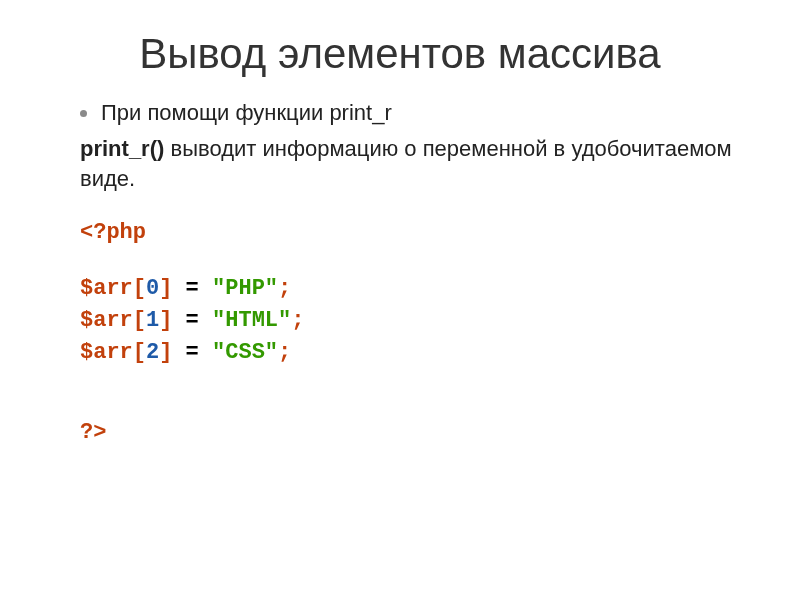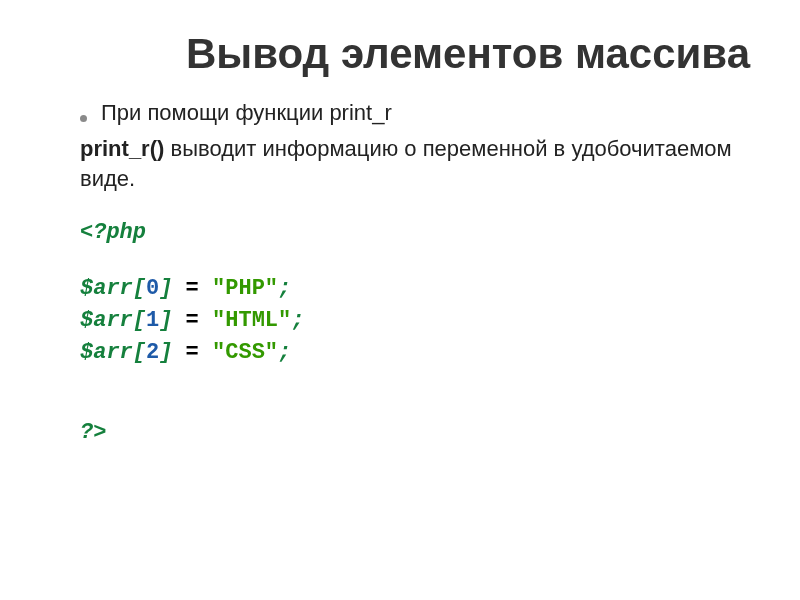--- a/index.html
+++ b/index.html
@@ -11,27 +11,27 @@
       width: 800px;
       height: 600px;
       background: #ffffff;
       font-family: Arial, Helvetica, sans-serif;
       padding: 30px 50px;
       position: relative;
     }
     .title {
       font-size: 42px;
       color: #333;
-      text-align: right;
+      text-align: center;
       margin-bottom: 15px;
-      font-weight: bold;
+      font-weight: normal;
     }
     .bullet-line {
       display: flex;
-      align-items: center;
+      align-items: flex-start;
       margin-left: 30px;
       margin-bottom: 8px;
       margin-top: 22px;
     }
     .bullet {
       width: 7px;
       height: 7px;
       background: #8a8a8a;
       border-radius: 50%;
       margin-top: 10px;
@@ -55,21 +55,21 @@
     .code-block {
       margin-left: 30px;
       font-family: 'Courier New', Courier, monospace;
       font-size: 22px;
       font-weight: bold;
       line-height: 1.45;
     }
     .code-line {
       white-space: pre;
     }
-    .maroon { color: #15803d; font-style: italic; }
+    .maroon { color: #c2410c; }
     .blue { color: #1e5aa8; }
     .green { color: #339900; }
     .black { color: #000; }
     .spacer { height: 24px; }
   </style>
 </head>
 <body>
 
 <h1 class="title">Вывод элементов массива</h1>
 

